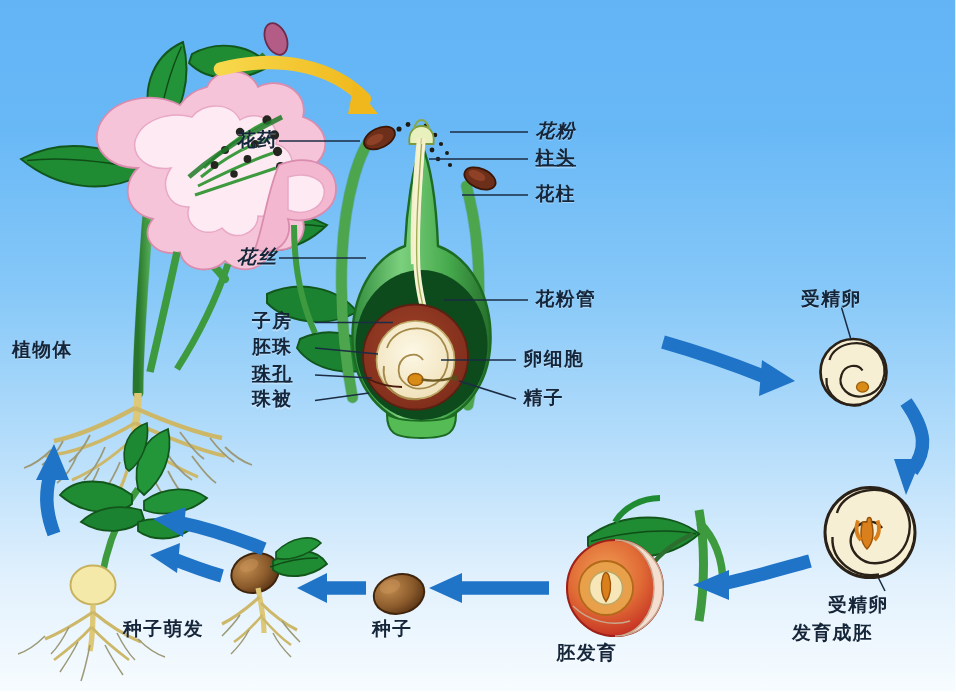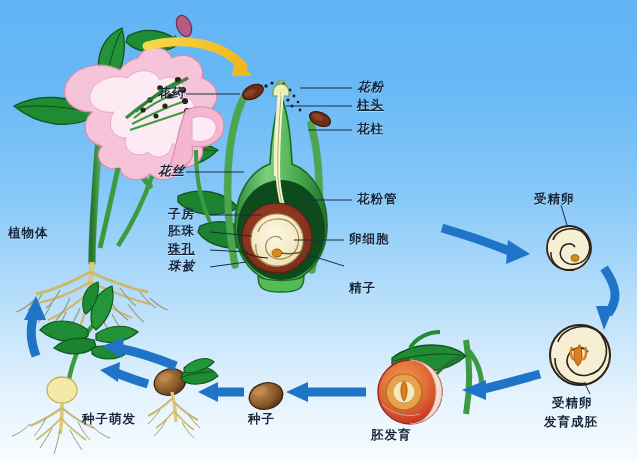--- a/index.html
+++ b/index.html
@@ -394,30 +394,30 @@
       </g>
     </g>
   </svg>
 
   <div class="lbl" style="left:8px;  top:188px;margin-top:38px;">植物体</div>
   <div class="lbl" style="left:158px;top:86px;">花药</div>
   <div class="lbl" style="left:158px;top:164px;font-style:italic;">花丝</div>
   <div class="lbl" style="left:168px;top:207px;">子房</div>
   <div class="lbl" style="left:168px;top:224px;font-family:Liberation Serif, serif;">胚珠</div>
   <div class="lbl" style="left:168px;top:242px;text-decoration:underline;">珠孔</div>
-  <div class="lbl" style="left:168px;top:259px;font-style:italic;">珠被</div>
+  <div class="lbl" style="left:168px;top:259px;">珠被</div>
 
   <div class="lbl" style="left:357px;top:80px;font-style:italic;">花粉</div>
   <div class="lbl" style="left:357px;top:98px;text-decoration:underline;">柱头</div>
   <div class="lbl" style="left:357px;top:122px;">花柱</div>
   <div class="lbl" style="left:357px;top:192px;">花粉管</div>
   <div class="lbl" style="left:349px;top:232px;">卵细胞</div>
-  <div class="lbl" style="left:349px;top:258px;margin-top:23px;">精子</div>
+  <div class="lbl" style="left:349px;top:258px;">精子</div>
 
   <div class="lbl" style="left:534px;top:192px;">受精卵</div>
   <div class="lbl c" style="left:552px;top:396px;">受精卵</div>
-  <div class="lbl c" style="left:544px;top:415px;">发育成胚</div>
+  <div class="lbl c" style="left:528px;top:415px;">发育成胚</div>
 
   <div class="lbl" style="left:371px;top:428px;">胚发育</div>
   <div class="lbl" style="left:248px;top:412px;">种子</div>
   <div class="lbl" style="left:82px; top:412px;font-family:Liberation Serif, serif;">种子萌发</div>
 
 </div>
 
 </body></html>

